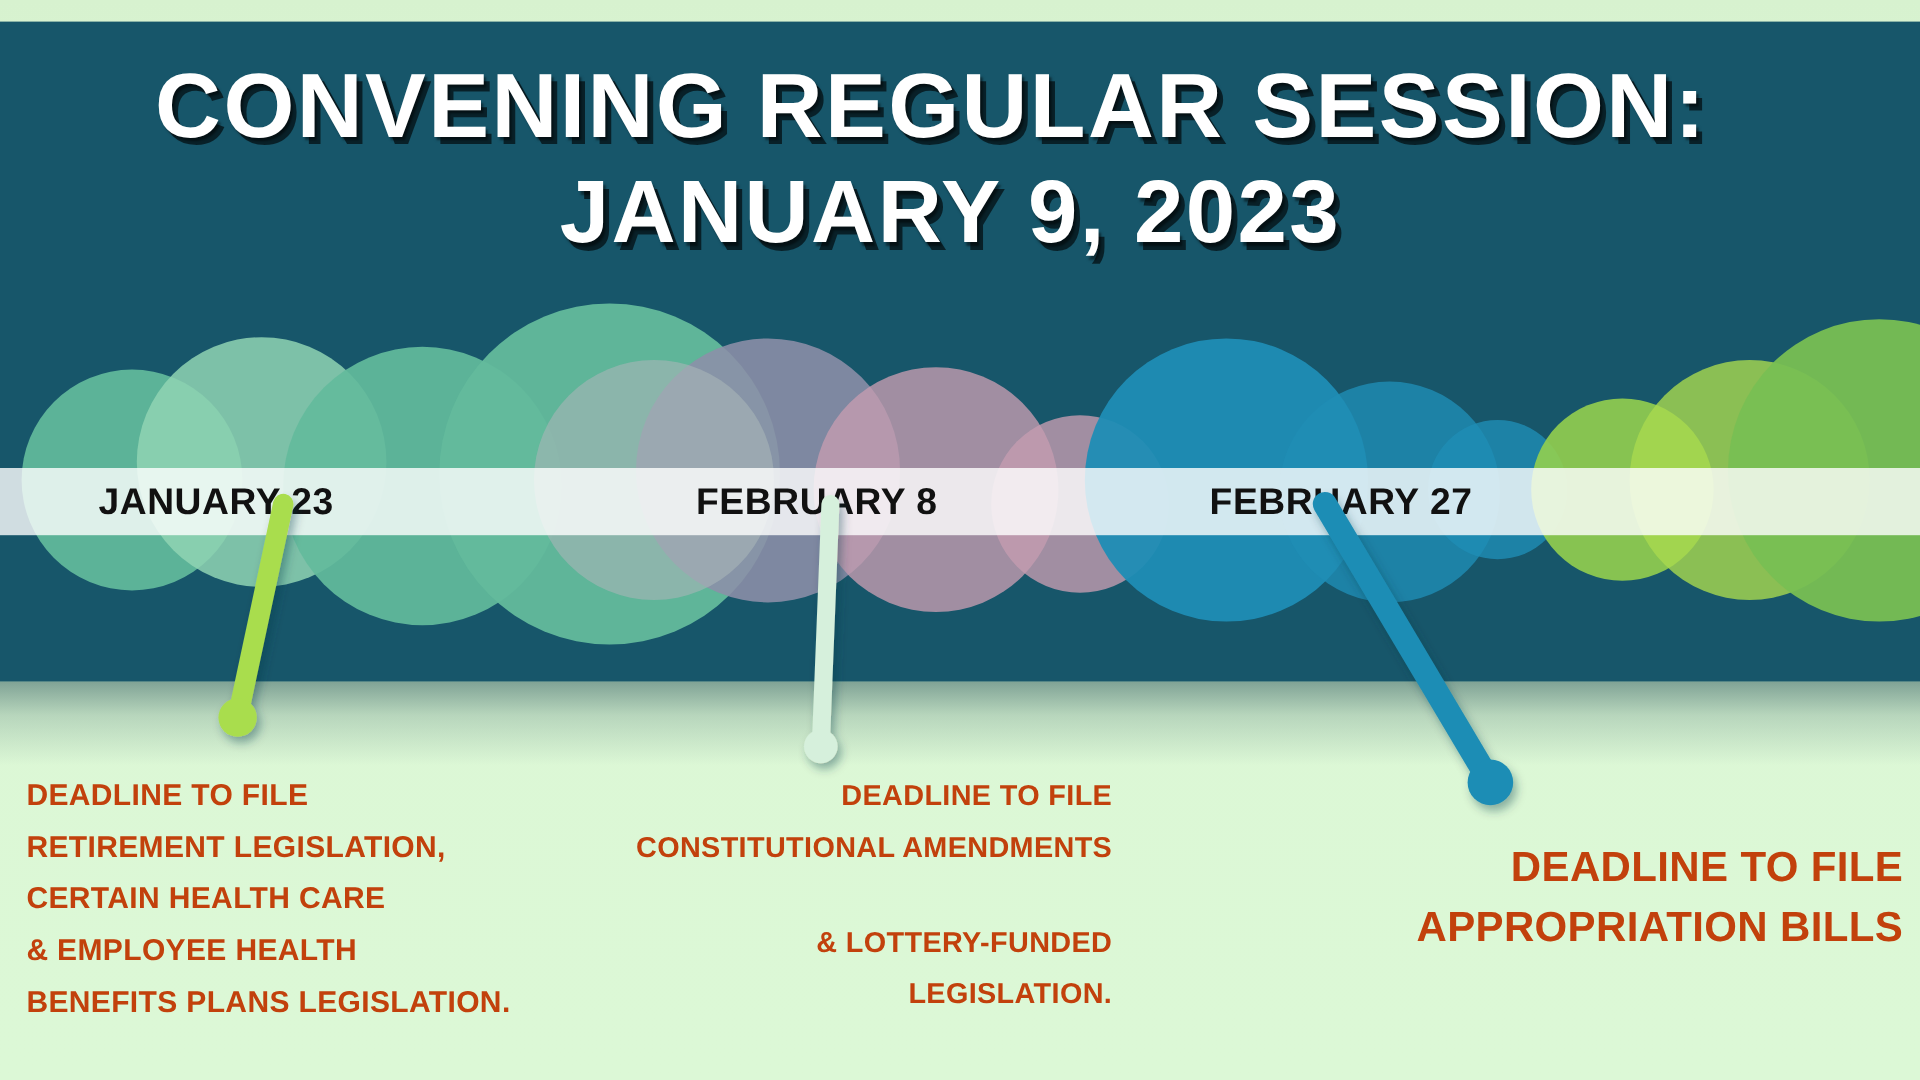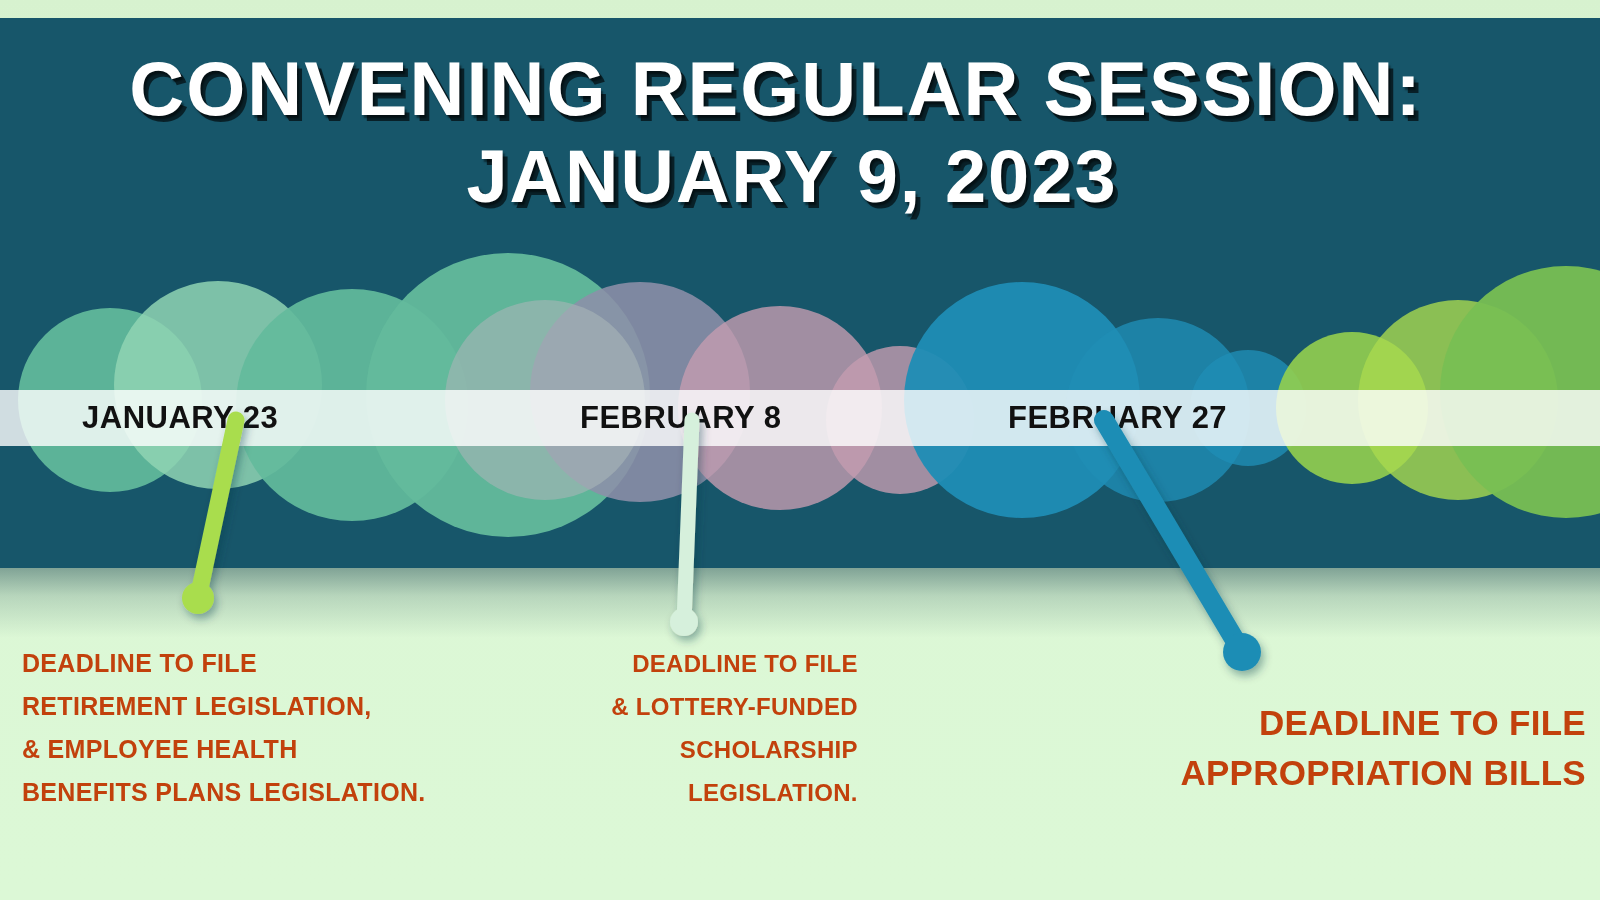--- a/index.html
+++ b/index.html
@@ -212,28 +212,29 @@
         <line x1="692" y1="420" x2="684" y2="622" stroke="#d6f0dc" stroke-width="15" stroke-linecap="round"></line>
         <circle cx="684" cy="622" r="14" fill="#d6f0dc"></circle>
         <line x1="1104" y1="420" x2="1242" y2="652" stroke="#1f8db5" stroke-width="20" stroke-linecap="round"></line>
         <circle cx="1242" cy="652" r="19" fill="#1f8db5"></circle>
       </g>
   </svg>
 
   <div class="caption" id="caption-jan23">
     <span class="line">DEADLINE TO FILE</span>
     <span class="line">RETIREMENT LEGISLATION,</span>
+    <span class="line">CERTAIN HEALTH CARE</span>
     <span class="line">&amp; EMPLOYEE HEALTH</span>
     <span class="line">BENEFITS PLANS LEGISLATION.</span>
   </div>
 
   <div class="caption" id="caption-feb8">
     <span class="line" style="padding-left: 0px;">DEADLINE TO FILE</span>
-    <span class="line" style="padding-left: 60px;">&amp; LOTTERY-FUNDED</span>
-    <span class="line" style="padding-left: 120px;">SCHOLARSHIP</span>
+    <span class="line" style="padding-left: 18px;">CONSTITUTIONAL AMENDMENTS</span>
+    <span class="line" style="padding-left: 60px; margin-top: 36px;">&amp; LOTTERY-FUNDED</span>
     <span class="line" style="padding-left: 176px;">LEGISLATION.</span>
   </div>
 
   <div class="caption" id="caption-feb27">
     <span class="line">DEADLINE TO FILE</span>
     <span class="line">APPROPRIATION BILLS</span>
   </div>
 
 </div>
 

